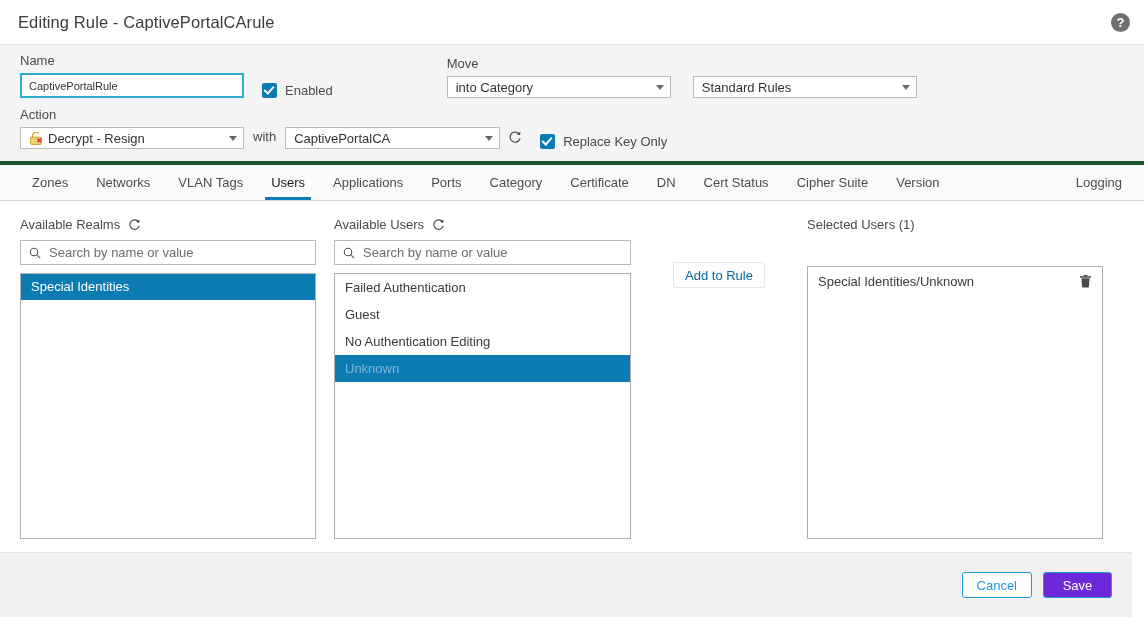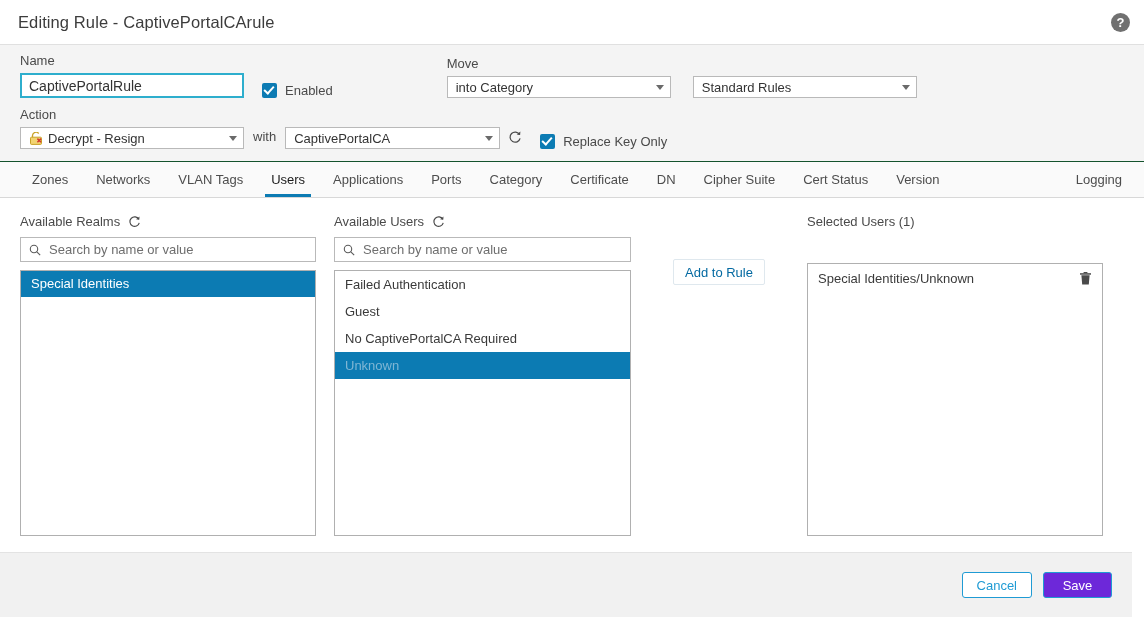--- a/index.html
+++ b/index.html
@@ -44,21 +44,21 @@
     display: flex;
     align-items: center;
     justify-content: center;
     cursor: pointer;
     line-height: 1;
   }
 
   
   .formband {
     background: #f4f4f4;
-    border-bottom: 1px solid #14532d;
+    border-bottom: 4px solid #14532d;
     padding: 8px 20px 12px 20px;
     box-sizing: border-box;
   }
   .field-label {
     font-size: 13px;
     color: #4a4a4a;
     margin-bottom: 5px;
     display: block;
   }
   .row {
@@ -70,21 +70,21 @@
   .col { display: flex; flex-direction: column; }
 
   .text-input {
     width: 224px;
     height: 25px;
     box-sizing: border-box;
     border: 2px solid #2eaecd;
     background: #ffffff;
     padding: 0 7px;
     font-family: "Liberation Sans", sans-serif;
-    font-size: 14px;
+    font-size: 11px;
     color: #333;
     outline: none;
     position: relative;
   }
 
   .checkbox-wrap {
     display: flex;
     align-items: flex-end;
     height: 25px;
     margin-left: 18px;
@@ -425,24 +425,24 @@
   <div class="tab">
       <span>Category</span>
     </div>
   <div class="tab">
       <span>Certificate</span>
     </div>
   <div class="tab">
       <span>DN</span>
     </div>
   <div class="tab">
+      <span>Cert Status</span>
+    </div>
+  <div class="tab">
       <span>Cipher Suite</span>
-    </div>
-  <div class="tab">
-      <span>Cert Status</span>
     </div>
   <div class="tab">
       <span>Version</span>
     </div>
   <div class="tab-spacer"></div>
   <div class="tab" style="padding-right:22px;">
       <span>Logging</span>
     </div>
 </div>
 
@@ -487,21 +487,21 @@
         <svg width="12" height="12" viewBox="0 0 12 12">
           <circle cx="5" cy="5" r="3.7" fill="none" stroke="#5a5a5a" stroke-width="1.1"></circle>
           <path d="M7.8 7.8 L11.2 11.2" stroke="#5a5a5a" stroke-width="1.1"></path>
         </svg>
       </span>
       <input placeholder="Search by name or value" style="">
     </div>
     <div class="listbox">
       <div class="list-item">Failed Authentication</div>
       <div class="list-item">Guest</div>
-      <div class="list-item">No CaptivePortalCA Required</div>
+      <div class="list-item">No Authentication Editing</div>
       <div class="list-item selected dim">Unknown</div>
     </div>
   </div>
 
   <div class="panel-mid">
     <div class="add-btn">Add to Rule</div>
   </div>
 
   <div class="panel panel-selected">
     <div class="panel-head">

